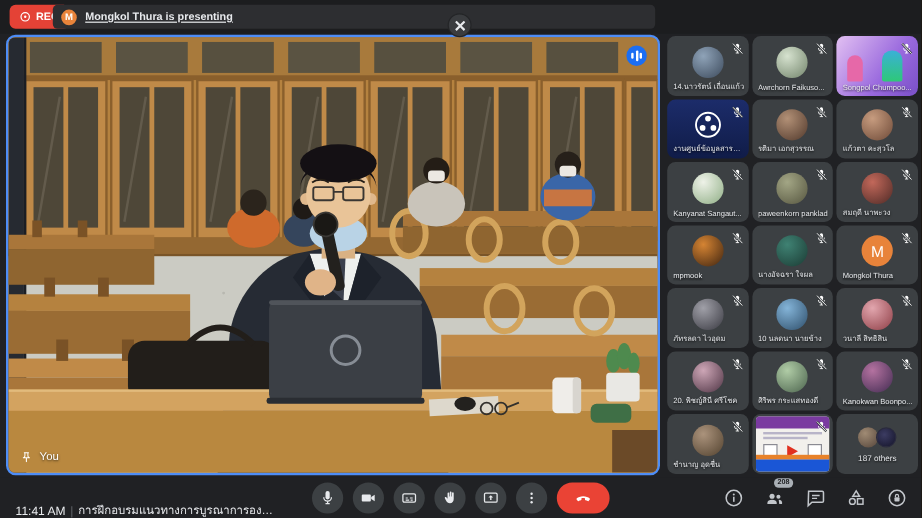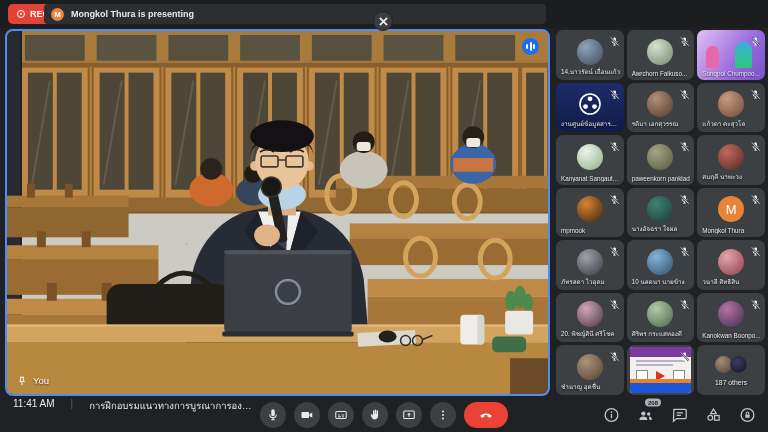--- a/index.html
+++ b/index.html
@@ -10,21 +10,21 @@
   
   .top-bar{position:absolute;left:0;top:0;right:0;height:28px;background:#1c1d1f;}
   .rec-badge{position:absolute;left:8px;top:4px;height:20px;display:flex;align-items:center;gap:5px;
     background:#e44236;border-radius:5px;padding:0 9px;color:#fff;font-size:9px;font-weight:bold;}
   .rec-dot{width:8px;height:8px;border:1.5px solid #fff;border-radius:50%;position:relative;}
   .rec-dot::after{content:"";position:absolute;left:1.5px;top:1.5px;width:2px;height:2px;background:#fff;border-radius:50%;}
   .presenting-pill{position:absolute;left:44px;top:4px;height:20px;width:502px;background:#2d2e31;
     border-radius:4px;display:flex;align-items:center;gap:7px;padding:0 7px;}
   .presenter-avatar{width:13px;height:13px;border-radius:50%;background:#e8833a;color:#fff;
     font-size:8px;font-weight:bold;display:flex;align-items:center;justify-content:center;}
-  .presenting-text{color:#e8eaed;font-size:9px;font-weight:bold;}
+  .presenting-text{color:#e8eaed;font-size:9px;font-weight:bold;text-decoration:underline;}
   .close-btn{position:absolute;left:373px;top:11px;width:20px;height:20px;border-radius:50%;
     background:#3a3c3f;border:1px solid #242527;z-index:30;display:flex;align-items:center;justify-content:center;cursor:pointer;}
   .close-btn svg{width:9px;height:9px;stroke:#e8eaed;stroke-width:2;}
 
   
   .main-video{position:absolute;left:5px;top:29px;width:545px;height:367px;border:2px solid #4e8df6;
     border-radius:8px;overflow:hidden;background:#8a6c40;}
   .main-video svg.scene{position:absolute;inset:0;width:100%;height:100%;}
   .audio-indicator{position:absolute;top:7px;right:9px;width:17px;height:17px;border-radius:50%;
     background:#1b6ef3;display:flex;align-items:center;justify-content:center;gap:1.5px;z-index:5;}
@@ -60,21 +60,21 @@
   .p-box{position:absolute;top:23px;width:12px;height:11px;border:1.5px solid #8a8a92;background:#fff;}
   .b1{left:6px;}.b2{right:6px;}
   .p-orange{position:absolute;left:0;right:0;bottom:10px;height:4px;background:#e8822a;}
   .p-blue{position:absolute;left:0;right:0;bottom:0;height:10px;background:#1a56d6;border-radius:0 0 3px 3px;}
   .oth-av{position:absolute;top:11px;width:17px;height:17px;border-radius:50%;}
   .oth-a{left:calc(50% - 16px);background:radial-gradient(circle at 35% 30%,#a08b74,#54443a);z-index:1;}
   .oth-b{left:calc(50% - 1px);background:radial-gradient(circle at 40% 35%,#3c3c62,#14142a);border:1px solid #2a2a3e;z-index:2;}
 
   
   .bottom-bar{position:absolute;left:0;right:0;bottom:0;height:34px;background:#202124;z-index:20;}
-  .bb-left{position:absolute;left:13px;top:0;height:34px;display:flex;align-items:flex-start;gap:16px;}
+  .bb-left{position:absolute;left:13px;top:0;height:34px;display:flex;align-items:flex-end;gap:4px;}
   .bb-time{color:#e8eaed;font-size:10px;}
   .bb-sep{color:#5f6368;font-size:10px;}
   .bb-title{color:#e8eaed;font-size:9.5px;max-width:168px;white-space:nowrap;overflow:hidden;text-overflow:ellipsis;}
   .bb-center{position:absolute;left:50%;top:50%;transform:translate(-50%,-50%);display:flex;gap:8px;align-items:center;}
   .ctrl{width:26px;height:26px;border-radius:50%;background:#3c4043;border:none;padding:0;cursor:pointer;
     display:flex;align-items:center;justify-content:center;}
   .ctrl svg{width:14px;height:14px;fill:#e8eaed;}
   .ctrl.end{width:44px;border-radius:13px;background:#ea4335;}
   .ctrl.end svg{fill:#fff;}
   .bb-right{position:absolute;right:12px;top:50%;transform:translateY(-50%);display:flex;gap:17px;align-items:center;}

